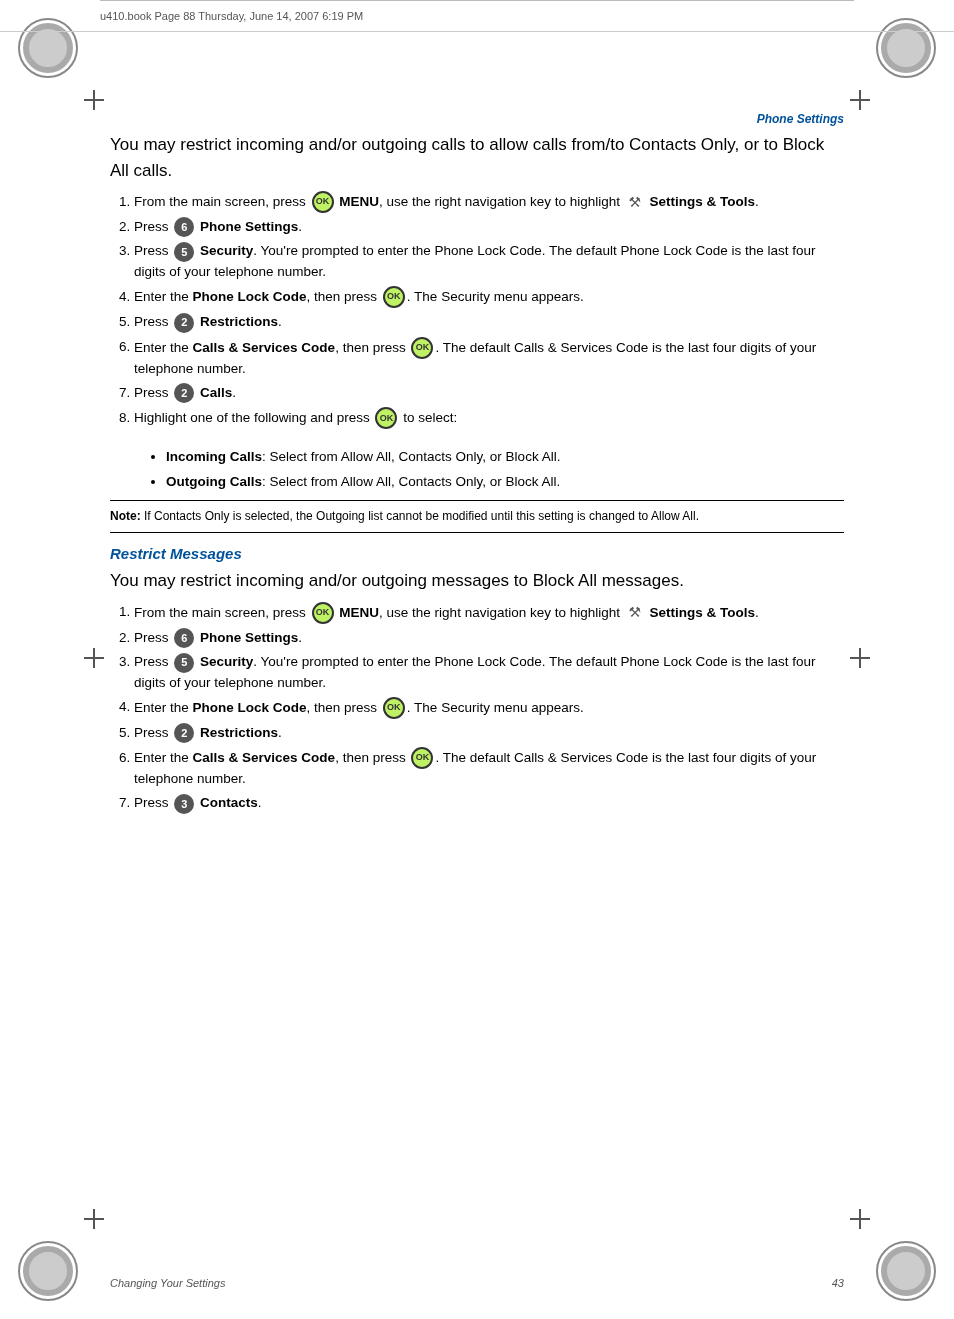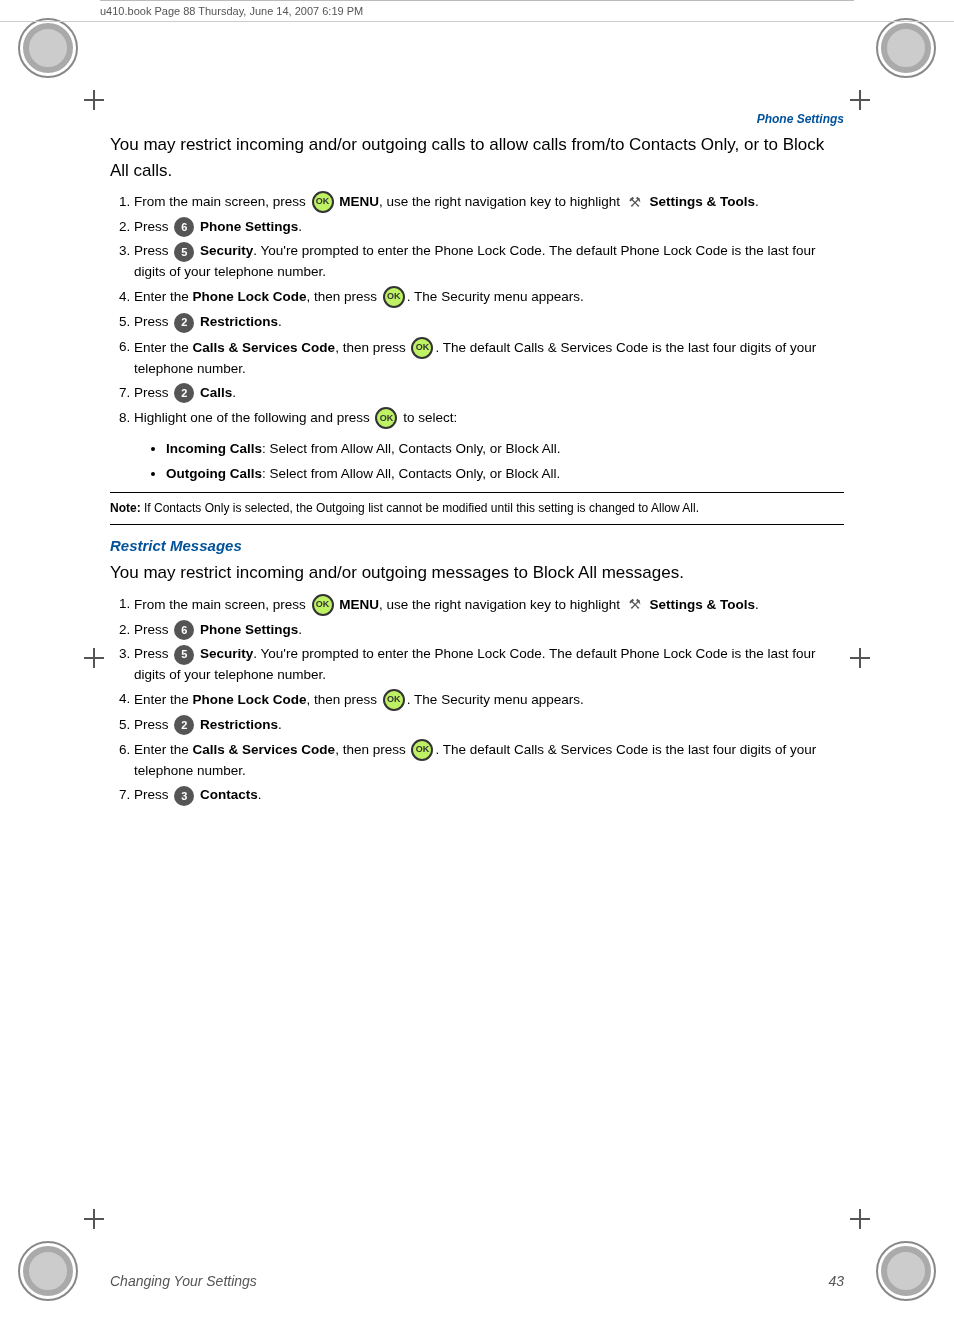--- a/index.html
+++ b/index.html
@@ -62,21 +62,21 @@
     .cross-br { bottom: 90px; right: 84px; }
     .cross-mid-l { top: 648px; left: 84px; }
     .cross-mid-r { top: 648px; right: 84px; }
 
     
     .header-bar {
       position: absolute;
       top: 0;
       left: 0;
       right: 0;
-      height: 22px;
+      height: 32px;
       border-bottom: 1px solid #ccc;
       display: flex;
       align-items: center;
       padding: 0 100px;
       font-size: 11px;
       color: #555;
     }
 
     
     .section-header {
@@ -168,21 +168,21 @@
       vertical-align: middle;
       margin: 0 2px;
       font-size: 14px;
       color: #555;
     }
 
     
     ul.bullets {
       list-style: disc;
       margin-left: 32px;
-      margin-top: 10px;
+      margin-top: 18px;
     }
     ul.bullets li {
       font-size: 13.5px;
       line-height: 1.5;
     }
 
     
     .note-box {
       border-top: 1.5px solid #000;
       border-bottom: 1.5px solid #000;
@@ -196,21 +196,21 @@
     
     .footer {
       position: absolute;
       bottom: 30px;
       left: 0;
       right: 0;
       display: flex;
       justify-content: space-between;
       align-items: center;
       padding: 0 110px;
-      font-size: 14px;
+      font-size: 11px;
       color: #555;
       font-style: italic;
     }
 
     
     .header-line {
       border: none;
       border-top: 1px solid #bbb;
       margin: 0 100px;
     }

